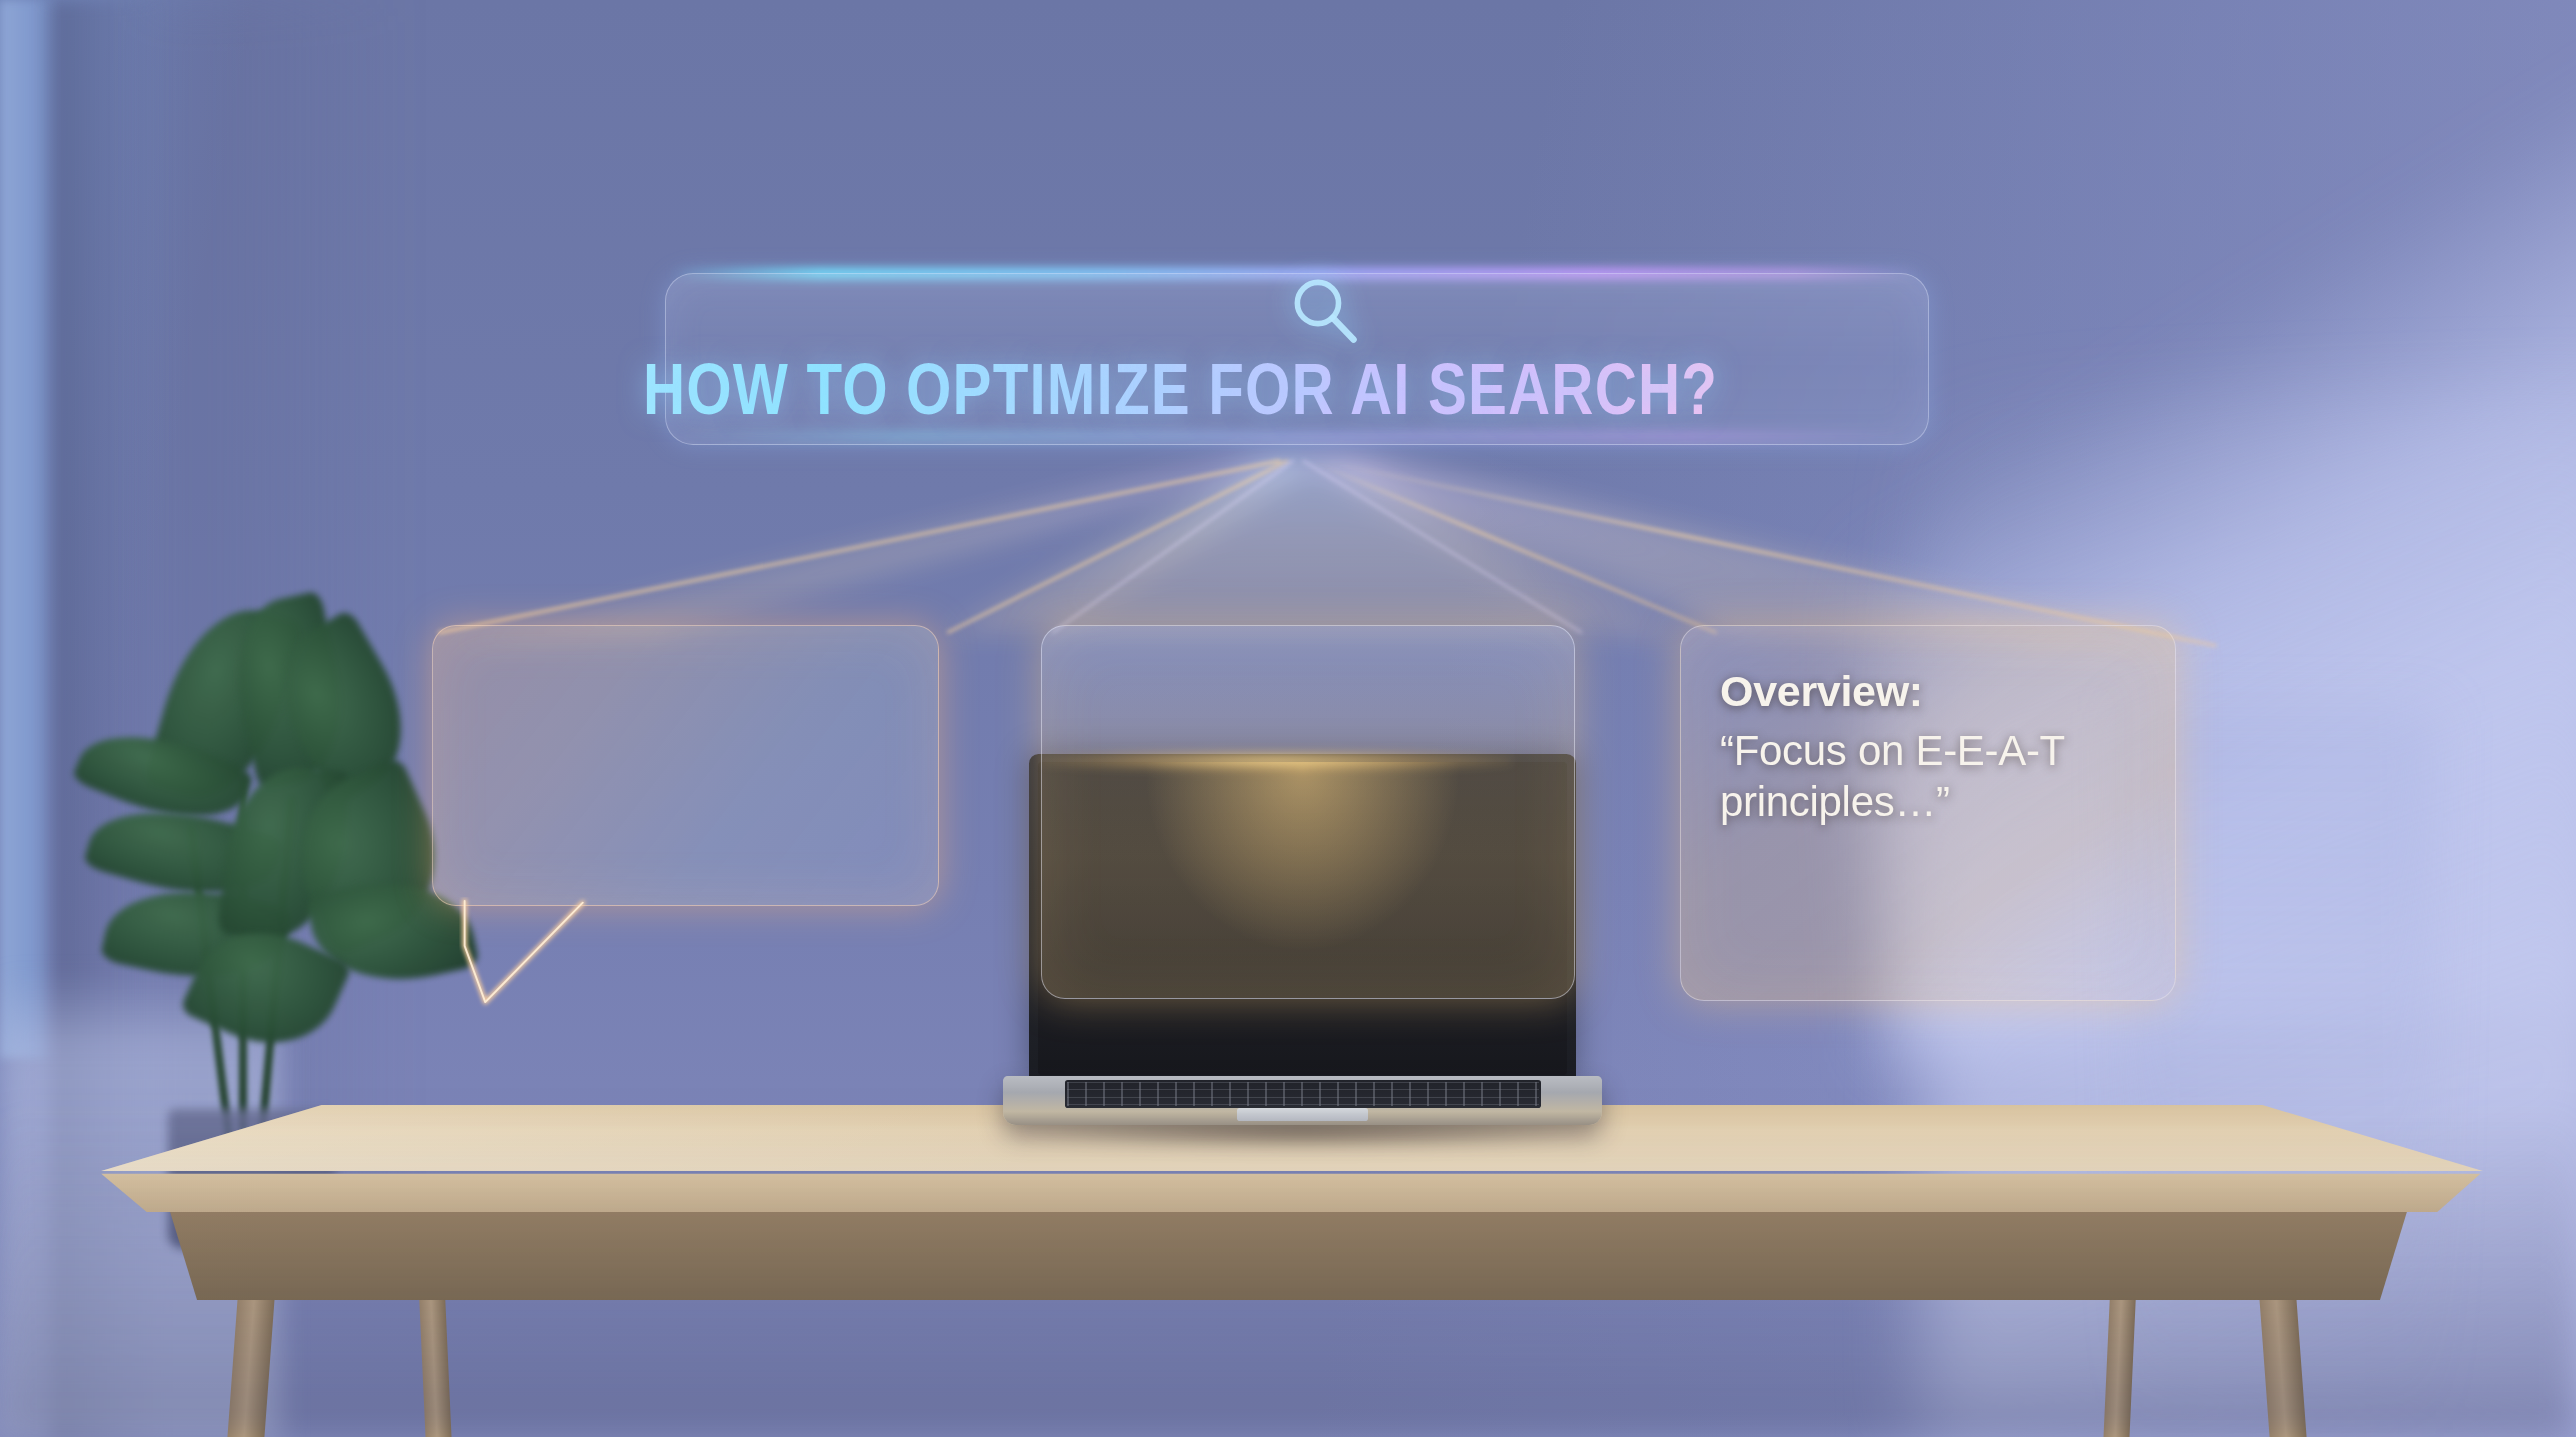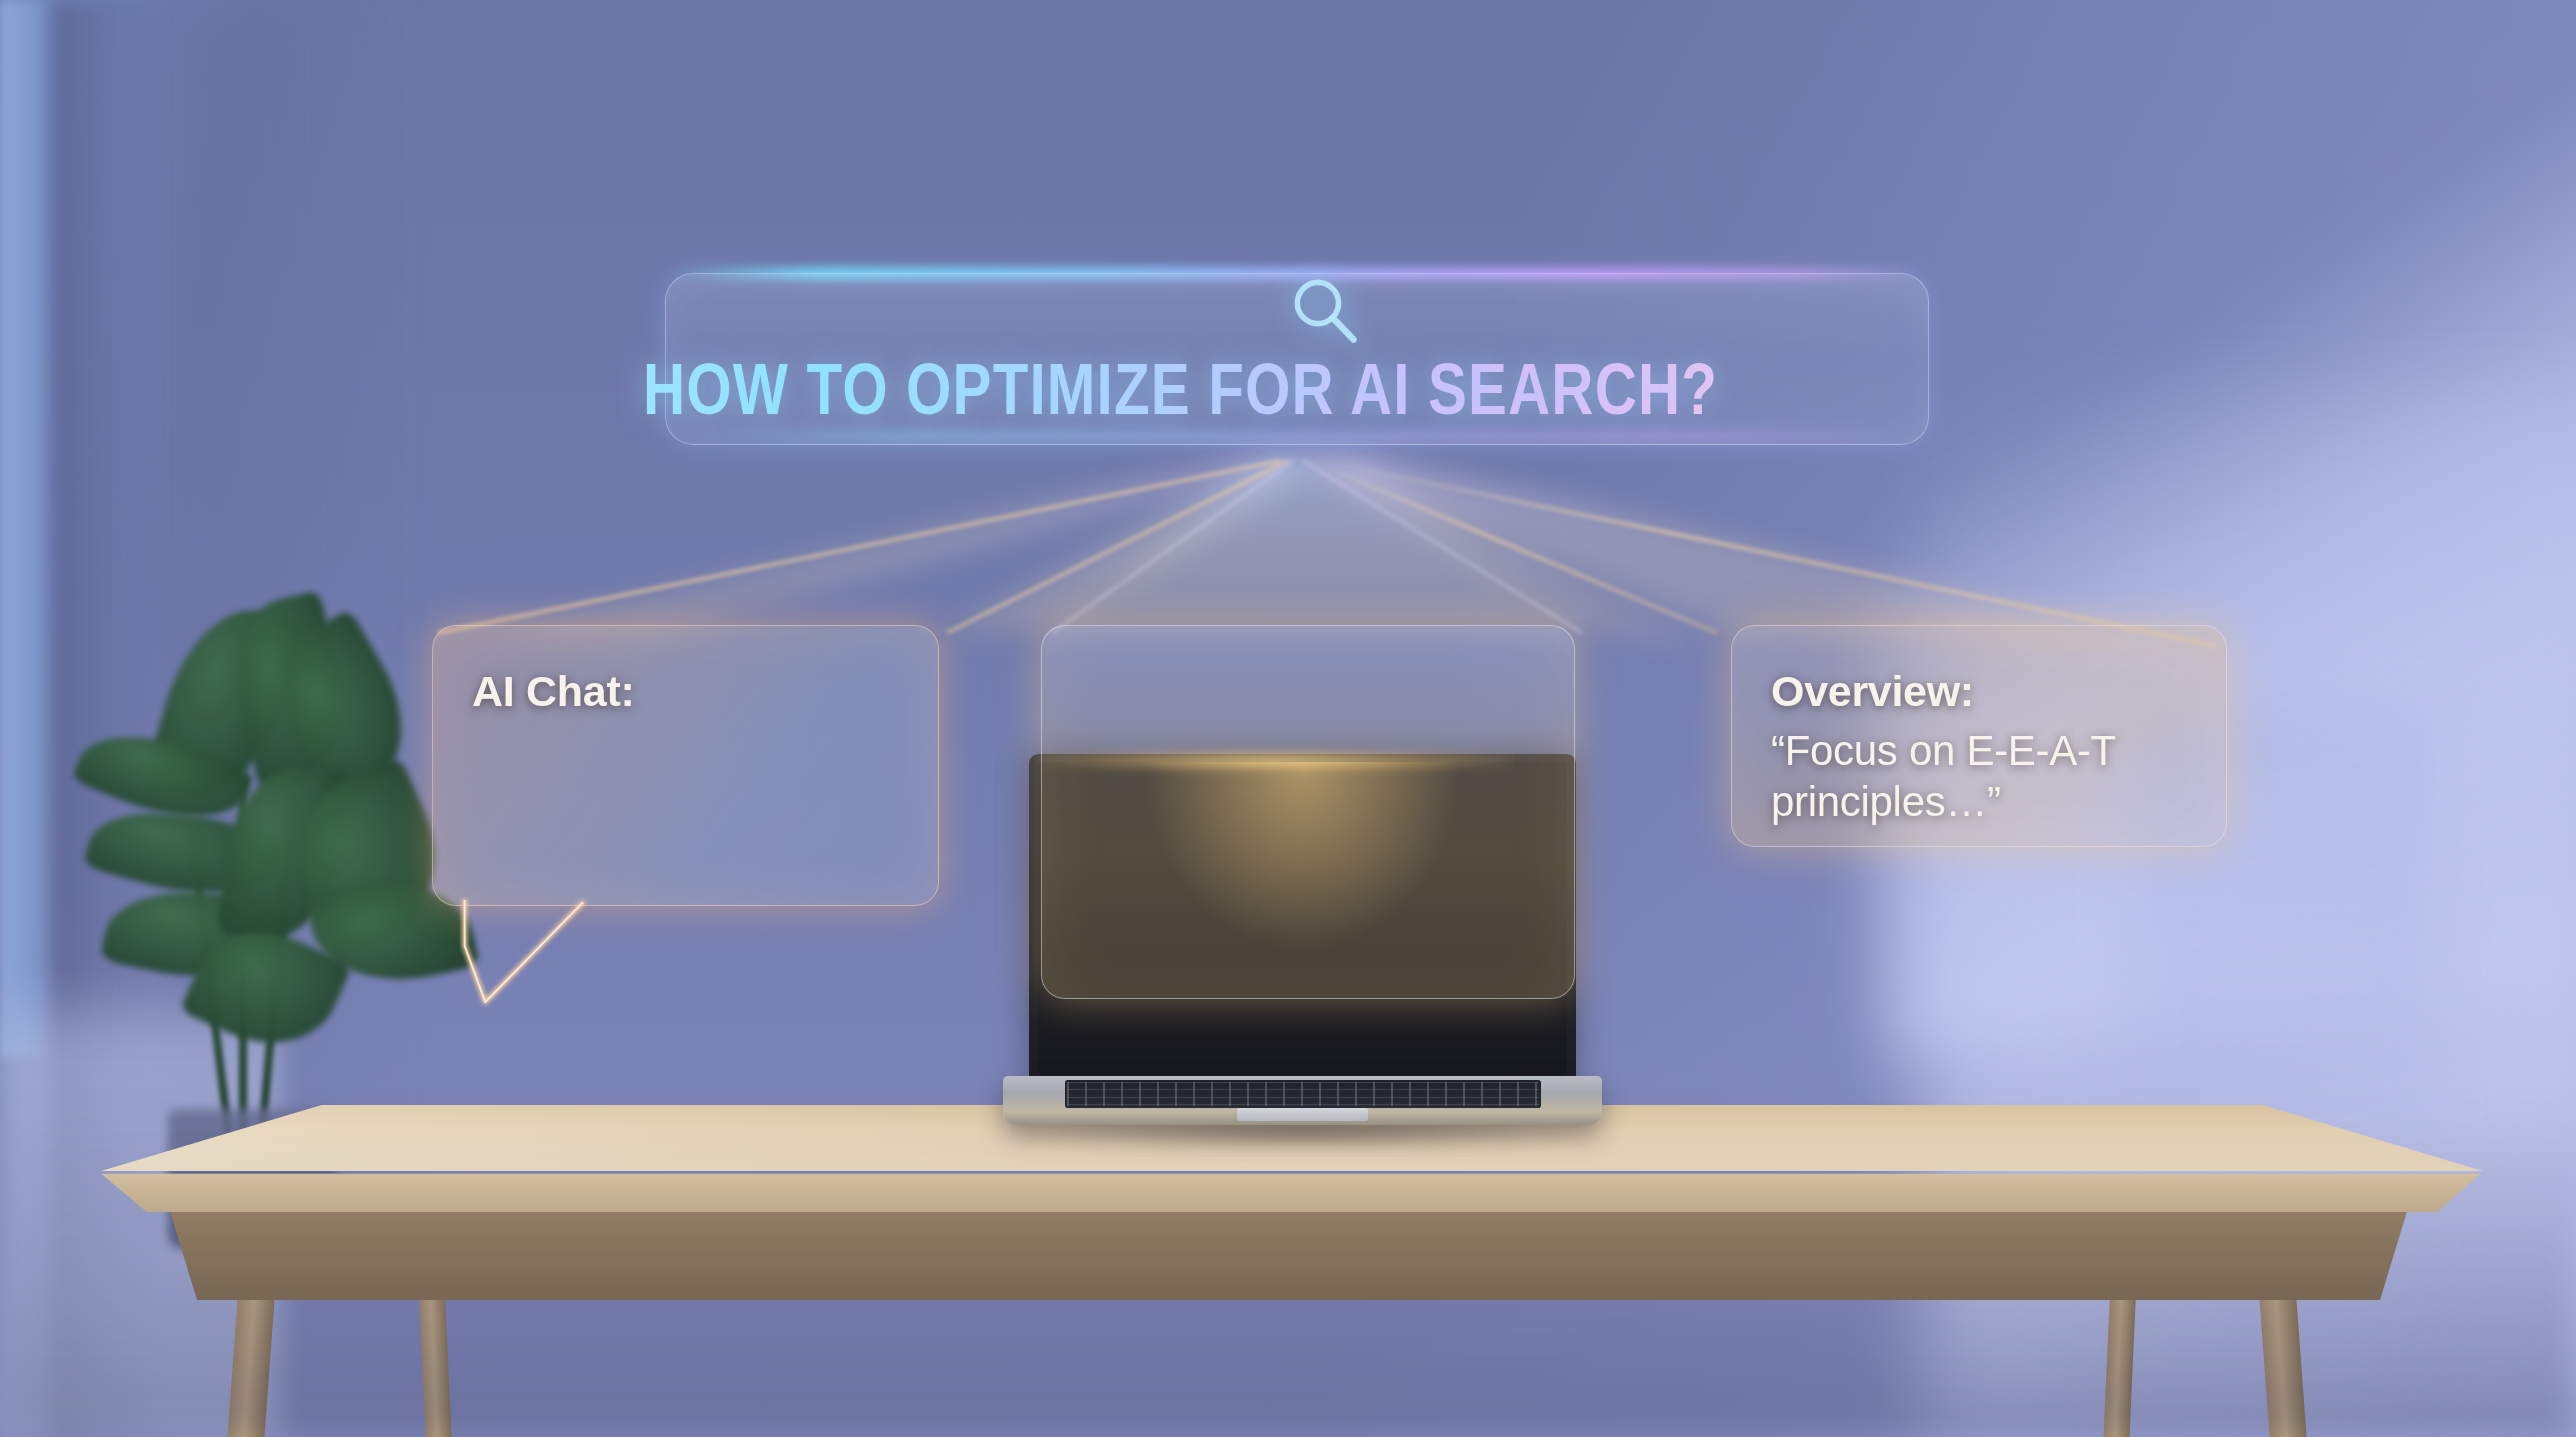--- a/index.html
+++ b/index.html
@@ -285,21 +285,21 @@
       rgba(220,186,122,0.26) 62%,
       rgba(212,180,118,0.22) 100%);
     border-color:rgba(240,238,245,0.50);
     box-shadow:
       0 0 41px rgba(255,205,120,0.38),
       inset 0 0 66px rgba(255,215,150,0.12);
   }
 
   
   #card-overview{
-    left:1731px;top:625px;width:496px;height:222px;
+    left:1680px;top:625px;width:496px;height:376px;
     background:linear-gradient(145deg,
       rgba(225,210,230,0.18) 0%,
       rgba(238,198,140,0.26) 38%,
       rgba(230,188,128,0.28) 68%,
       rgba(205,196,225,0.18) 100%);
     border-color:rgba(244,232,224,0.48);
     box-shadow:
       0 0 43px rgba(255,198,118,0.42),
       inset 0 0 66px rgba(255,210,150,0.14);
   }
@@ -419,21 +419,20 @@
     <span class="search-icon">
       <svg viewBox="0 0 78 78" width="73" height="73">
         <circle cx="32" cy="31" r="22" fill="none" stroke="#b9e8ff" stroke-opacity="0.92" stroke-width="6"></circle>
         <line x1="48" y1="47" x2="70" y2="70" stroke="#b9e8ff" stroke-opacity="0.92" stroke-width="7" stroke-linecap="round"></line>
       </svg>
     </span>
     <span class="query" title="Search">HOW TO OPTIMIZE FOR AI SEARCH?</span>
   </div>
 
   <div class="card" id="card-chat">
-    <p class="title">AI Chat:</p>
   </div>
   <svg class="bubble-tail" viewBox="0 0 160 130">
     <path d="M6,4 L6,52 L28,112 L132,6" fill="none" stroke="#ffd2a0" stroke-opacity="0.95" stroke-width="5" stroke-linejoin="round" stroke-linecap="round" filter="url(#tailGlow)"></path>
     <defs>
         <filter id="tailGlow">
           <feGaussianBlur stdDeviation="2.4"></feGaussianBlur>
         </filter>
       </defs>
     <path d="M6,4 L6,52 L28,112 L132,6" fill="none" stroke="#fff0d8" stroke-opacity="0.9" stroke-width="2" stroke-linejoin="round" stroke-linecap="round"></path>
   </svg>

